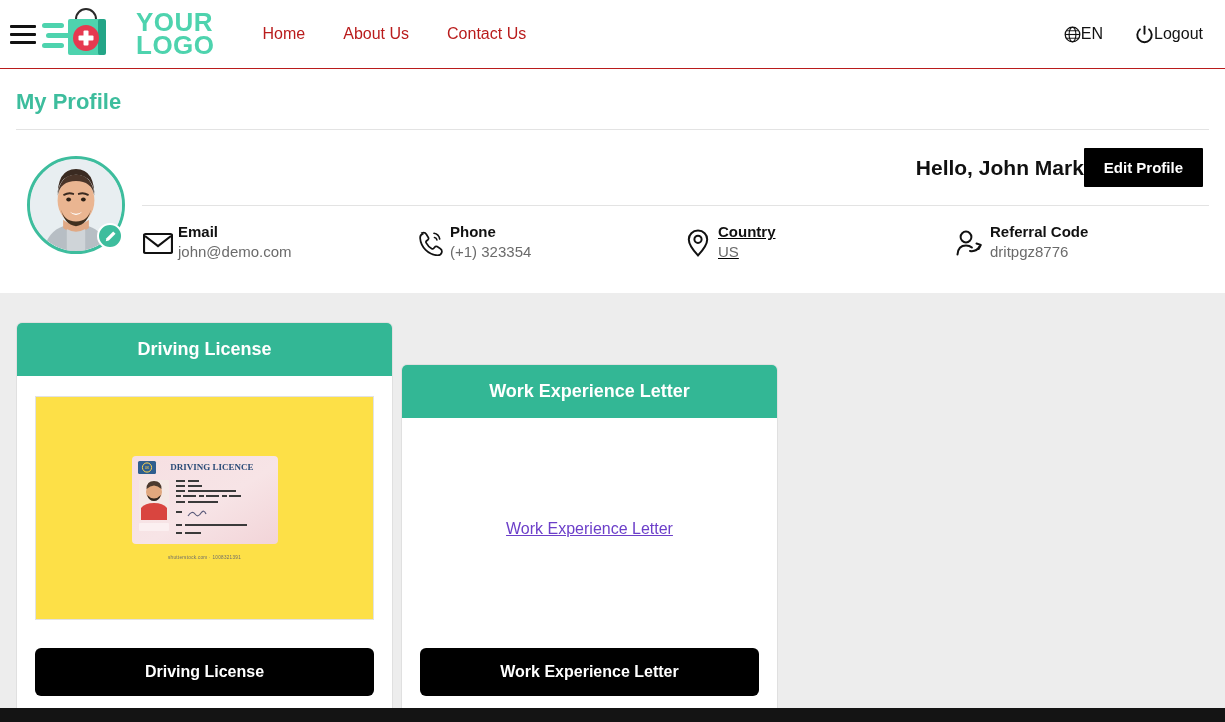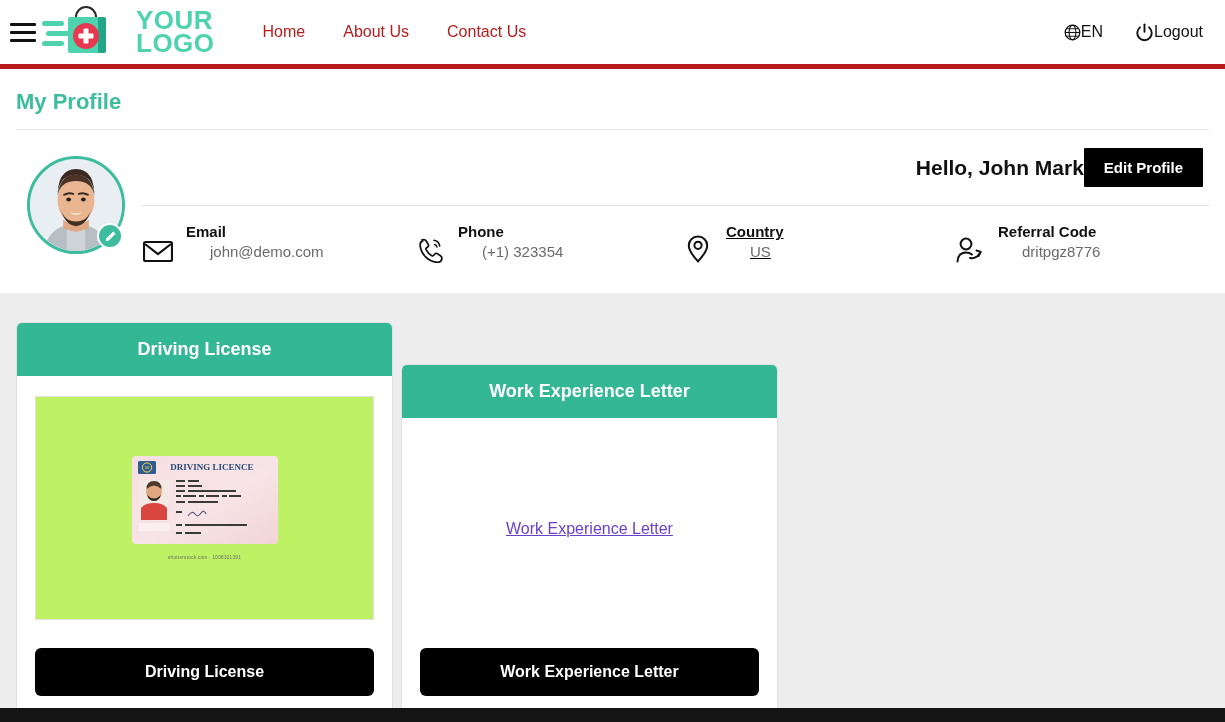--- a/index.html
+++ b/index.html
@@ -11,21 +11,21 @@
     overflow: hidden;
   }
 
   
   .header {
     position: relative;
     height: 69px;
     background: #ffffff;
     display: flex;
     align-items: center;
-    border-bottom: 5px solid #b91c1c;
+    border-bottom: 1px solid #b91c1c;
   }
   .hamburger {
     width: 26px; margin-left: 10px; margin-right: 6px;
     display: flex; flex-direction: column; gap: 5px; cursor: pointer;
   }
   .hamburger span { display: block; height: 3px; background: #111; border-radius: 1px; }
 
   .logo-wrap { display: flex; align-items: center; gap: 6px; margin-right: 48px; }
   .logo-mark { width: 88px; height: 58px; }
   .logo-text {
@@ -69,42 +69,42 @@
   .greet-row { display: flex; align-items: center; justify-content: flex-end; padding-right: 6px; }
   .greet { font-size: 21px; font-weight: 700; color: #101010; }
   .btn-dark {
     background: #000000; color: #ffffff; border: none; border-radius: 1px;
     font-family: "Liberation Sans", sans-serif;
     font-size: 15px; font-weight: 700; padding: 11px 20px; cursor: pointer;
   }
   .info-rule { height: 1px; background: #e3e3e3; margin: 18px 0 0 0; }
 
   .info-grid { display: flex; padding-top: 16px; }
-  .info-item { display: flex; align-items: flex-end; gap: 12px; }
+  .info-item { display: flex; align-items: center; gap: 4px; }
   .info-item:nth-child(1) { width: 272px; }
   .info-item:nth-child(2) { width: 268px; }
   .info-item:nth-child(3) { width: 272px; text-decoration: underline; }
   .info-item:nth-child(4) { flex: 1; }
   .ii-icon { width: 32px; flex: 0 0 32px; display: flex; align-items: center; justify-content: center; padding-top: 2px;}
   .ii-label { font-size: 15px; font-weight: 700; color: #111; line-height: 1.35; }
-  .ii-value { font-size: 15px; color: #6b6b6b; line-height: 1.35; margin-left: 24px; }
+  .ii-value { font-size: 15px; color: #6b6b6b; line-height: 1.35; }
 
   
   .cards-area { padding: 29px 16px 0 16px; display: flex; gap: 8px; align-items: flex-end; }
   .doc-card {
     width: 377px; background: #ffffff; border: 1px solid #e0e0e0; border-radius: 6px;
     overflow: hidden; display: flex; flex-direction: column;
   }
   .doc-head {
     background: #33b795; color: #ffffff; text-align: center;
     font-size: 18px; font-weight: 700; padding: 16px 8px;
   }
   .doc-body { padding: 20px 18px 22px 18px; display: flex; flex-direction: column; }
   .doc-preview {
-    border: 1px solid #e2e2e2; background: #bef264; height: 224px;
+    border: 1px solid #e2e2e2; background: #fde047; height: 224px;
     display: flex; align-items: center; justify-content: center; overflow: hidden;
   }
   .doc-blank { height: 182px; display: flex; align-items: center; justify-content: center; }
   .doc-link {
     color: #6c3fc9; text-decoration: underline; font-size: 16px; cursor: pointer;
   }
   .doc-btn {
     margin-top: 28px; background: #000000; color: #ffffff; border: none; border-radius: 6px;
     font-family: "Liberation Sans", sans-serif;
     font-size: 16px; font-weight: 700; padding: 15px 10px; cursor: pointer; width: 100%;

